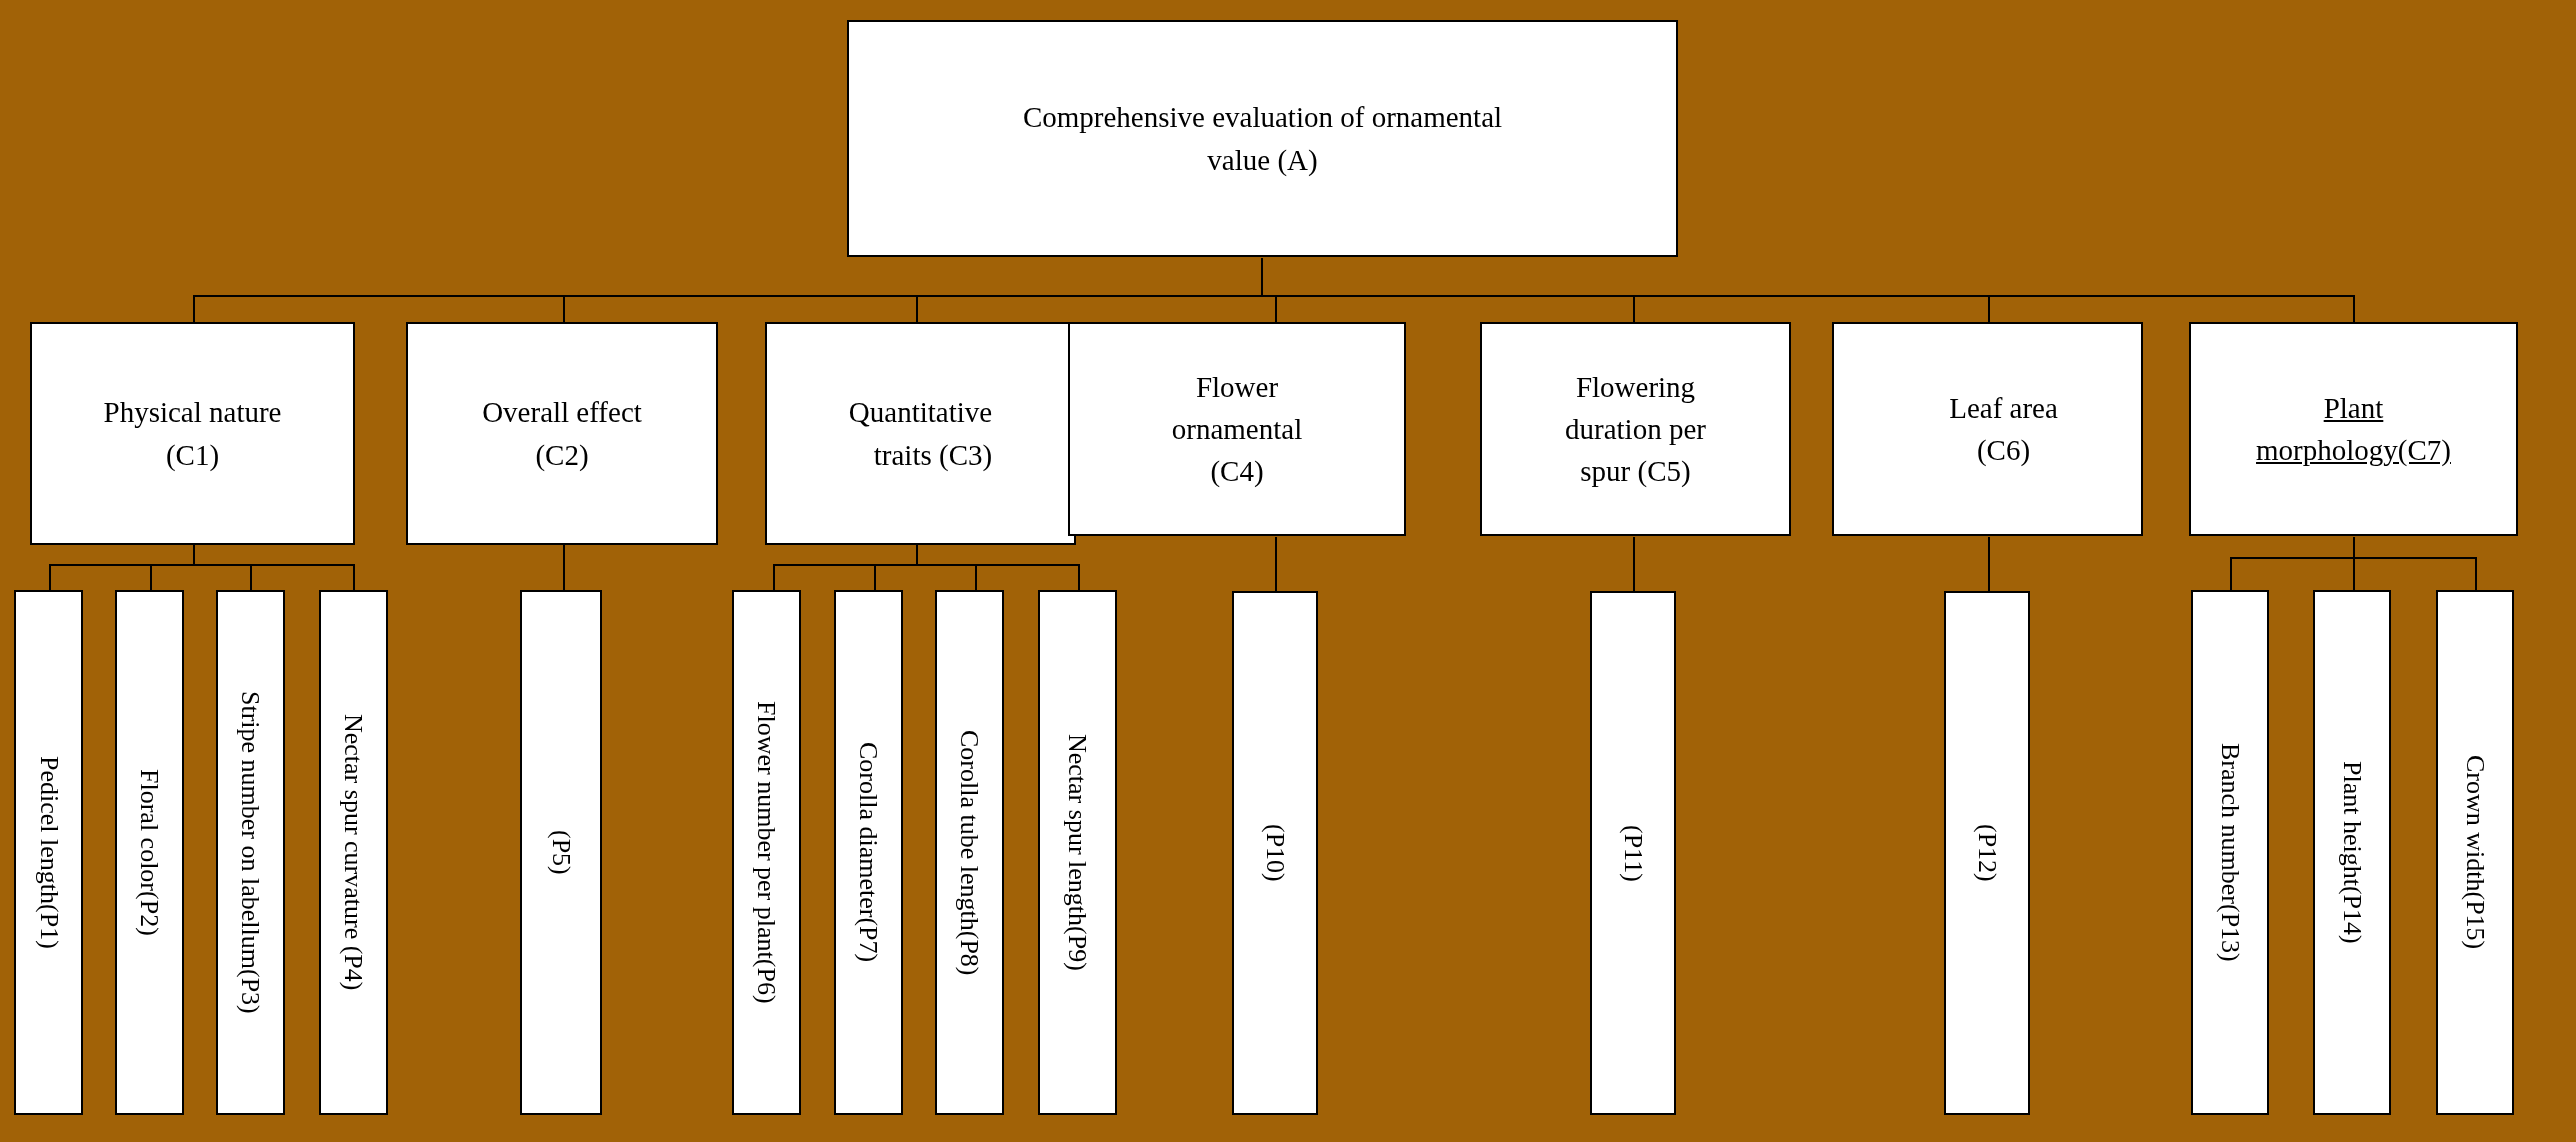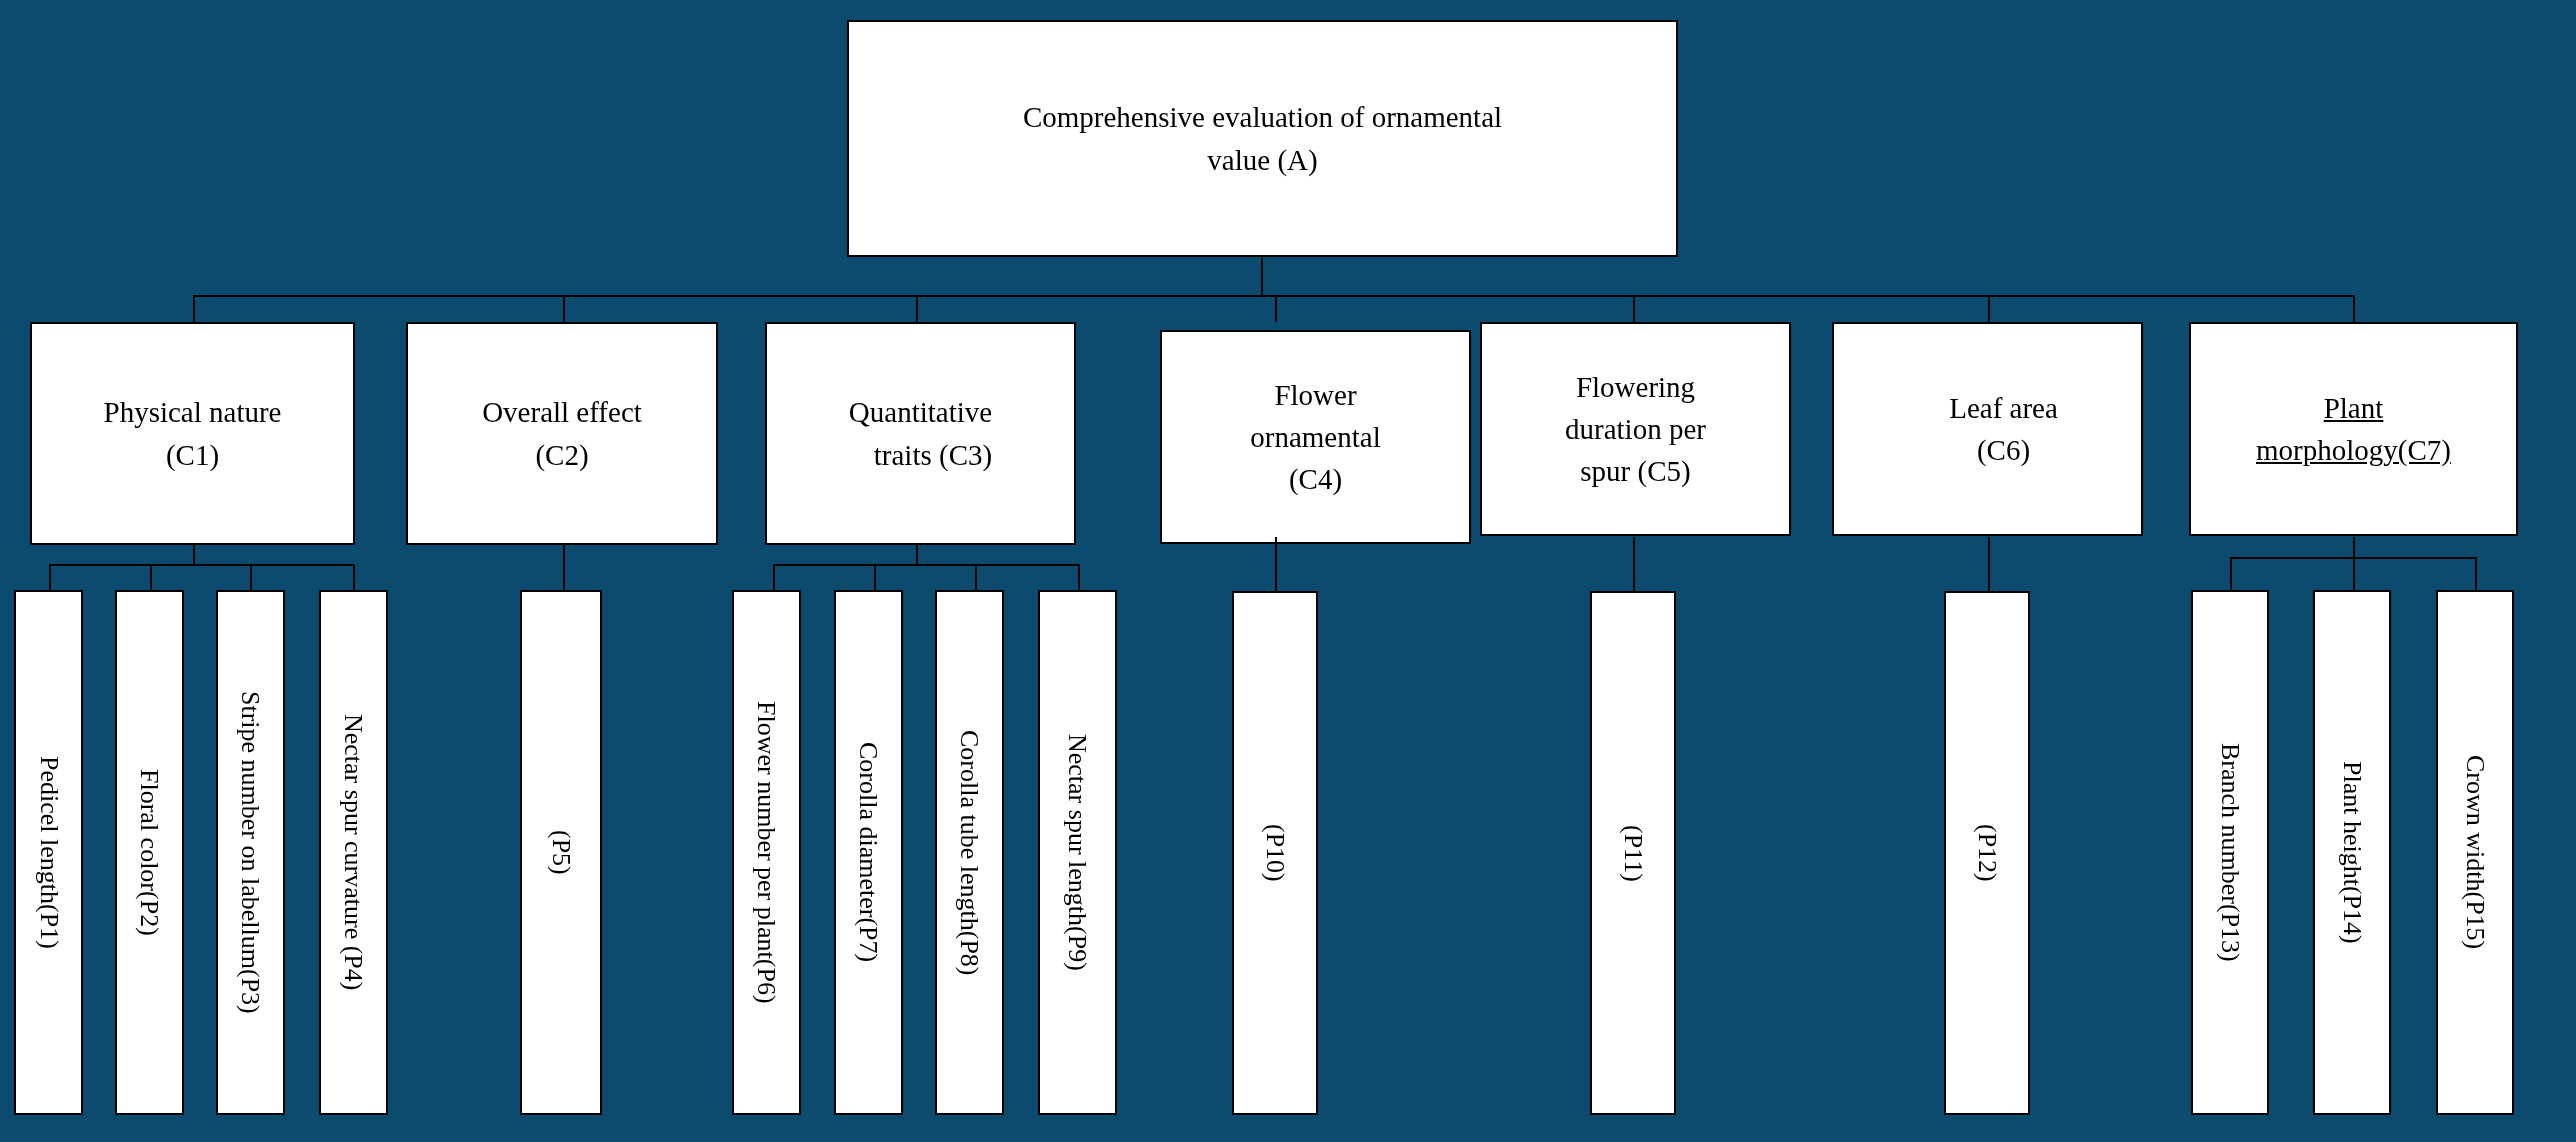--- a/index.html
+++ b/index.html
@@ -8,21 +8,21 @@
     background: #ffffff;
   }
   body {
     font-family: "Liberation Serif", serif;
     color: #000000;
   }
   #canvas {
     position: relative;
     width: 2576px;
     height: 1142px;
-    background: #0c4a6e;
+    background: #a16207;
     overflow: hidden;
   }
   .box {
     position: absolute;
     border: 2.2px solid #000000;
     background: #ffffff;
     box-sizing: border-box;
     display: flex;
     align-items: center;
     justify-content: center;
@@ -93,21 +93,21 @@
     </span>
   </div>
 
   <div class="box crit-box" style="left:765px; top:322px; width:311px; height:223px;text-align:right;">
     <span class="label">
       <span>Quantitative</span><br>
       <span>traits (C3)</span>
     </span>
   </div>
 
-  <div class="box crit-box" style="left:1160px; top:322px; width:311px; height:214px;margin-top:8px;">
+  <div class="box crit-box" style="left:1068px; top:322px; width:338px; height:214px;">
     <span class="label">
       <span>Flower</span><br>
       <span>ornamental</span><br>
       <span>(C4)</span>
     </span>
   </div>
 
   <div class="box crit-box" style="left:1480px; top:322px; width:311px; height:214px;">
     <span class="label">
       <span>Flowering</span><br>

